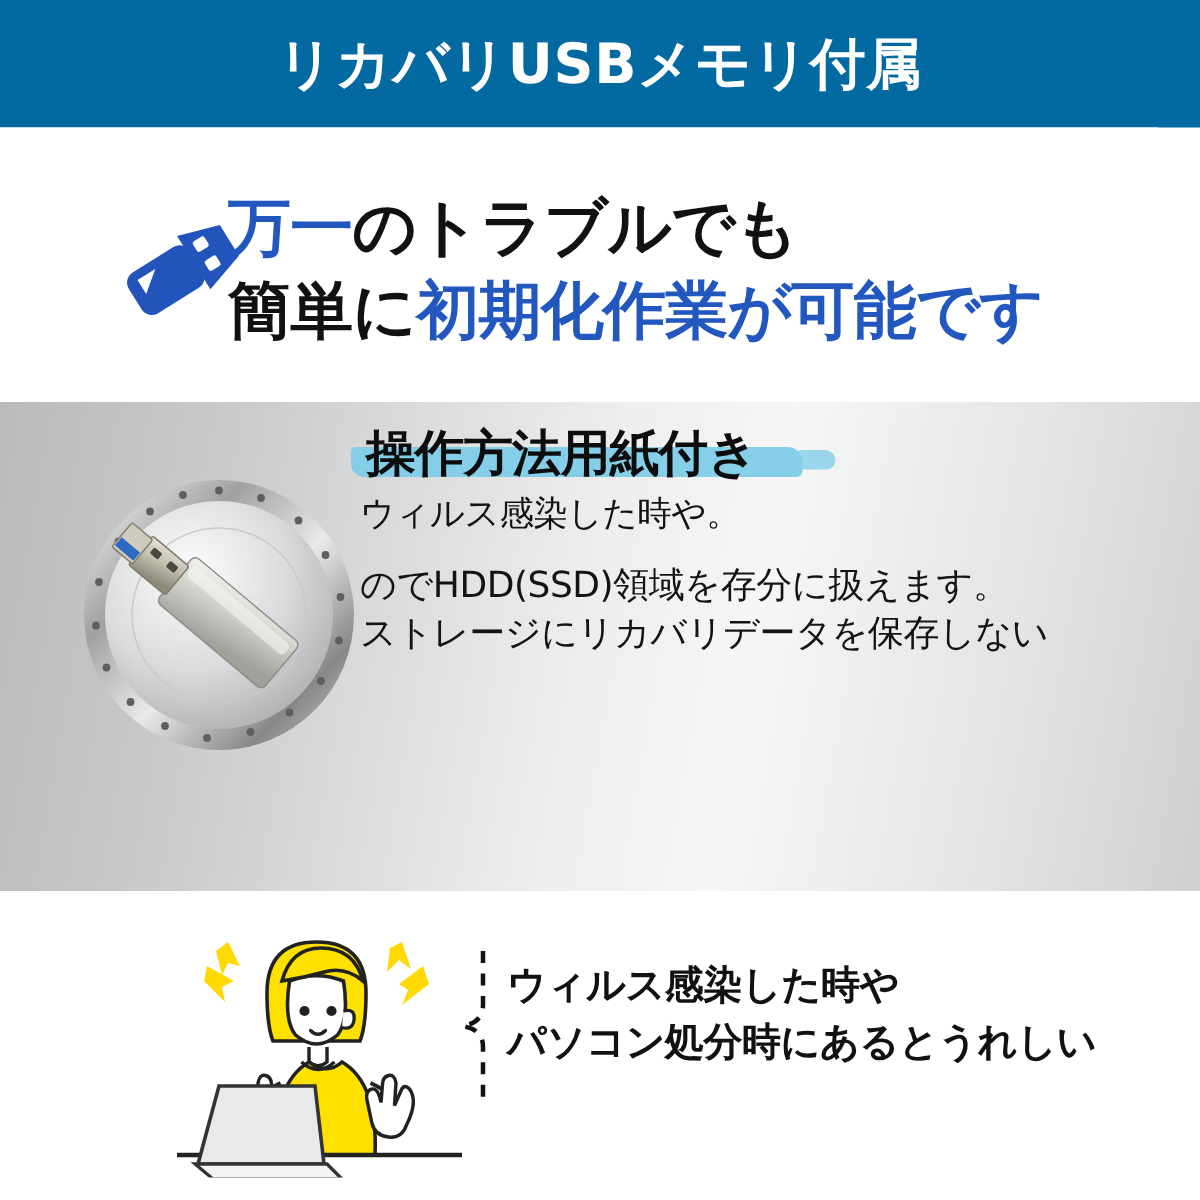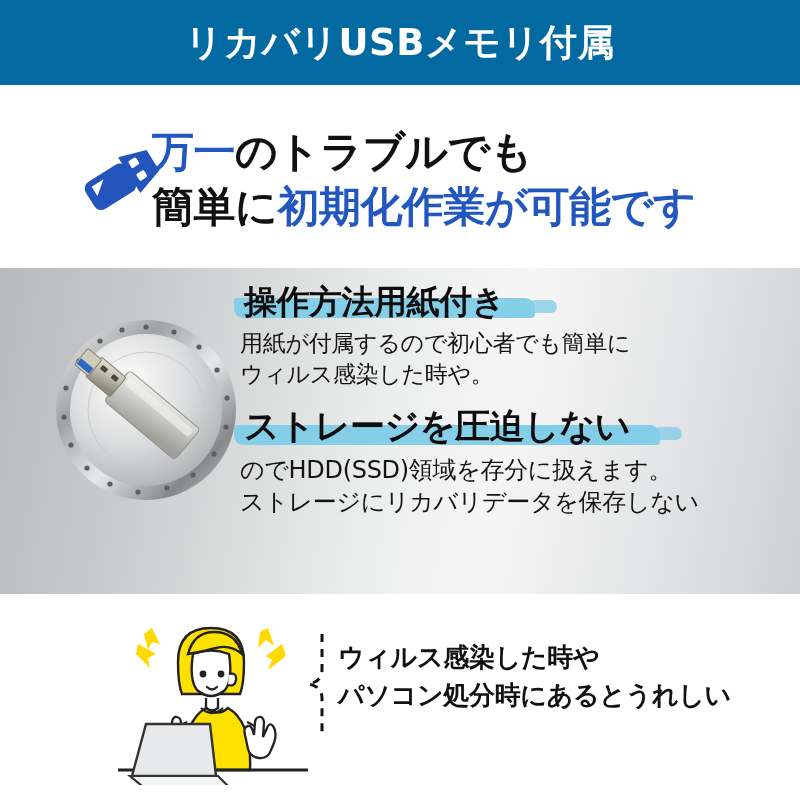--- a/index.html
+++ b/index.html
@@ -73,21 +73,21 @@
     position:absolute;left:-6px;right:-26px;bottom:4px;height:20px;
     background:#7fcce8;
     border-radius:3px 10px 4px 9px;
     z-index:0;
     opacity:.95;
   }
   .feature-heading .brush:after{
     content:"";position:absolute;right:-22px;top:2px;width:28px;height:13px;
     background:#7fcce8;border-radius:8px 10px 9px 7px;opacity:.8;
   }
-  .feature-heading .txt{position:relative;z-index:1;font-family:Liberation Serif, serif;}
+  .feature-heading .txt{position:relative;z-index:1;}
   .feature-body{
     margin-top:6px;
     font-size:23px;color:#131313;line-height:1.33;
     letter-spacing:-0.3px;
     font-family:"DejaVu Sans","Liberation Sans",sans-serif;
   }
   .feature-body div{white-space:nowrap;}
   .feature.second .feature-heading{font-size:35px;}
   .feature.second .feature-body{font-size:24px;}
 
@@ -201,30 +201,25 @@
     </div>
 
     <div class="feature-list">
 
       <div class="feature first">
         <div class="feature-heading">
           <span class="brush"></span>
           <span class="txt">操作方法用紙付き</span>
         </div>
         <div class="feature-body">
-          <div>用紙が付属するので初心者でも簡単に</div>
           <div>ウィルス感染した時や。</div>
         </div>
       </div>
 
       <div class="feature second">
-        <div class="feature-heading">
-          <span class="brush"></span>
-          <span class="txt">ストレージを圧迫しない</span>
-        </div>
         <div class="feature-body">
           <div>のでHDD(SSD)領域を存分に扱えます。</div>
           <div>ストレージにリカバリデータを保存しない</div>
         </div>
       </div>
 
     </div>
   </div>
 
   <div class="bottom">

